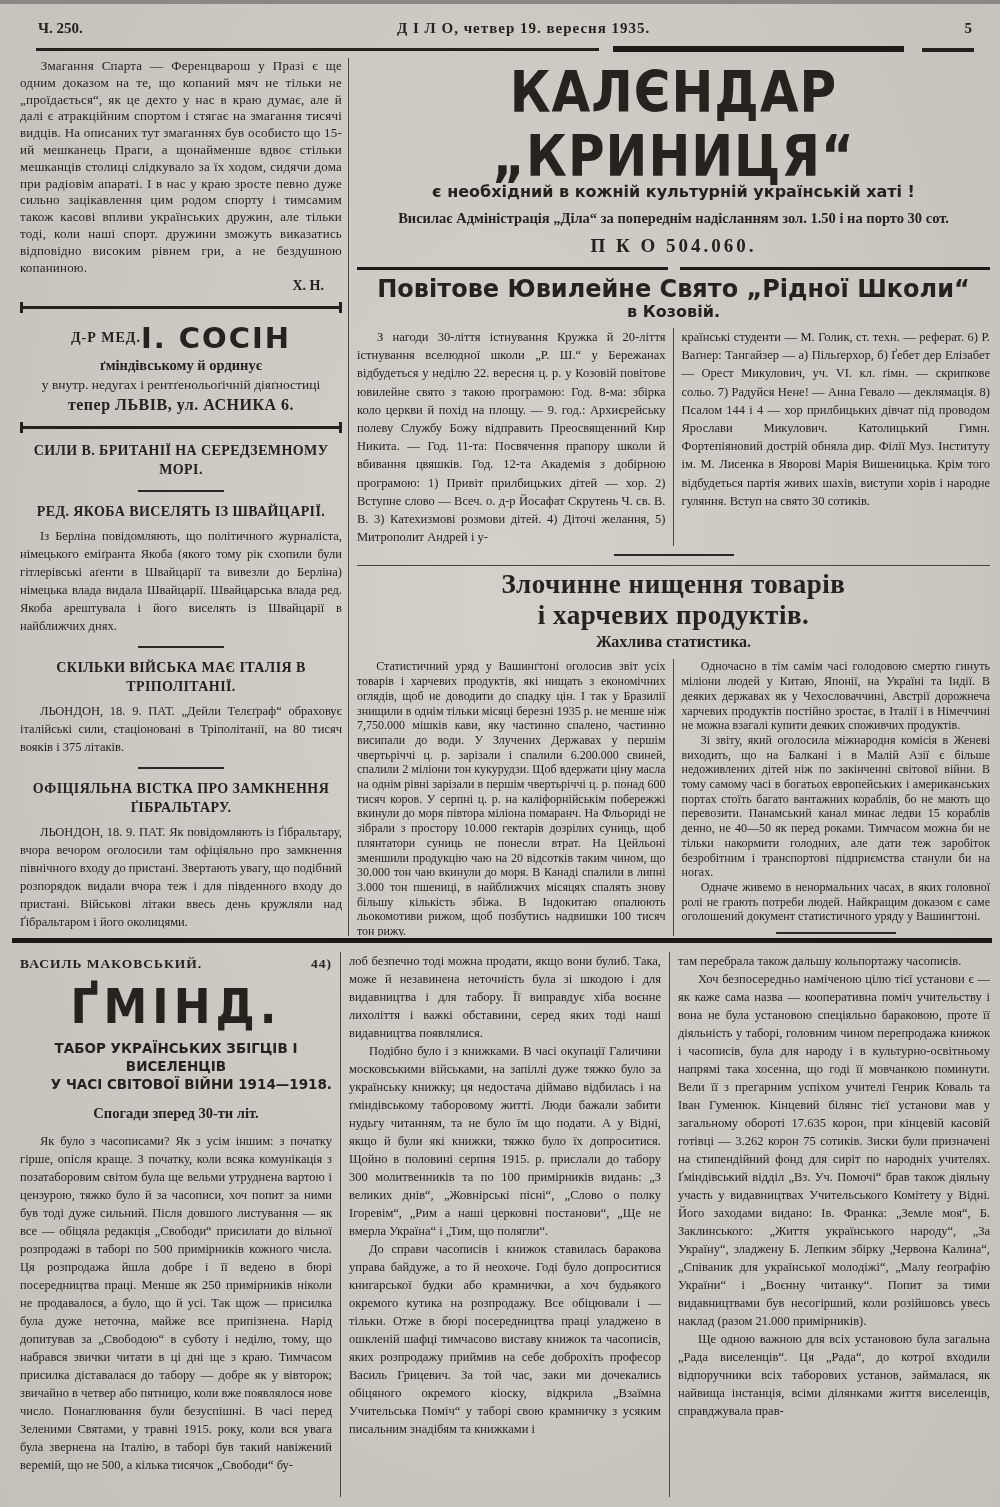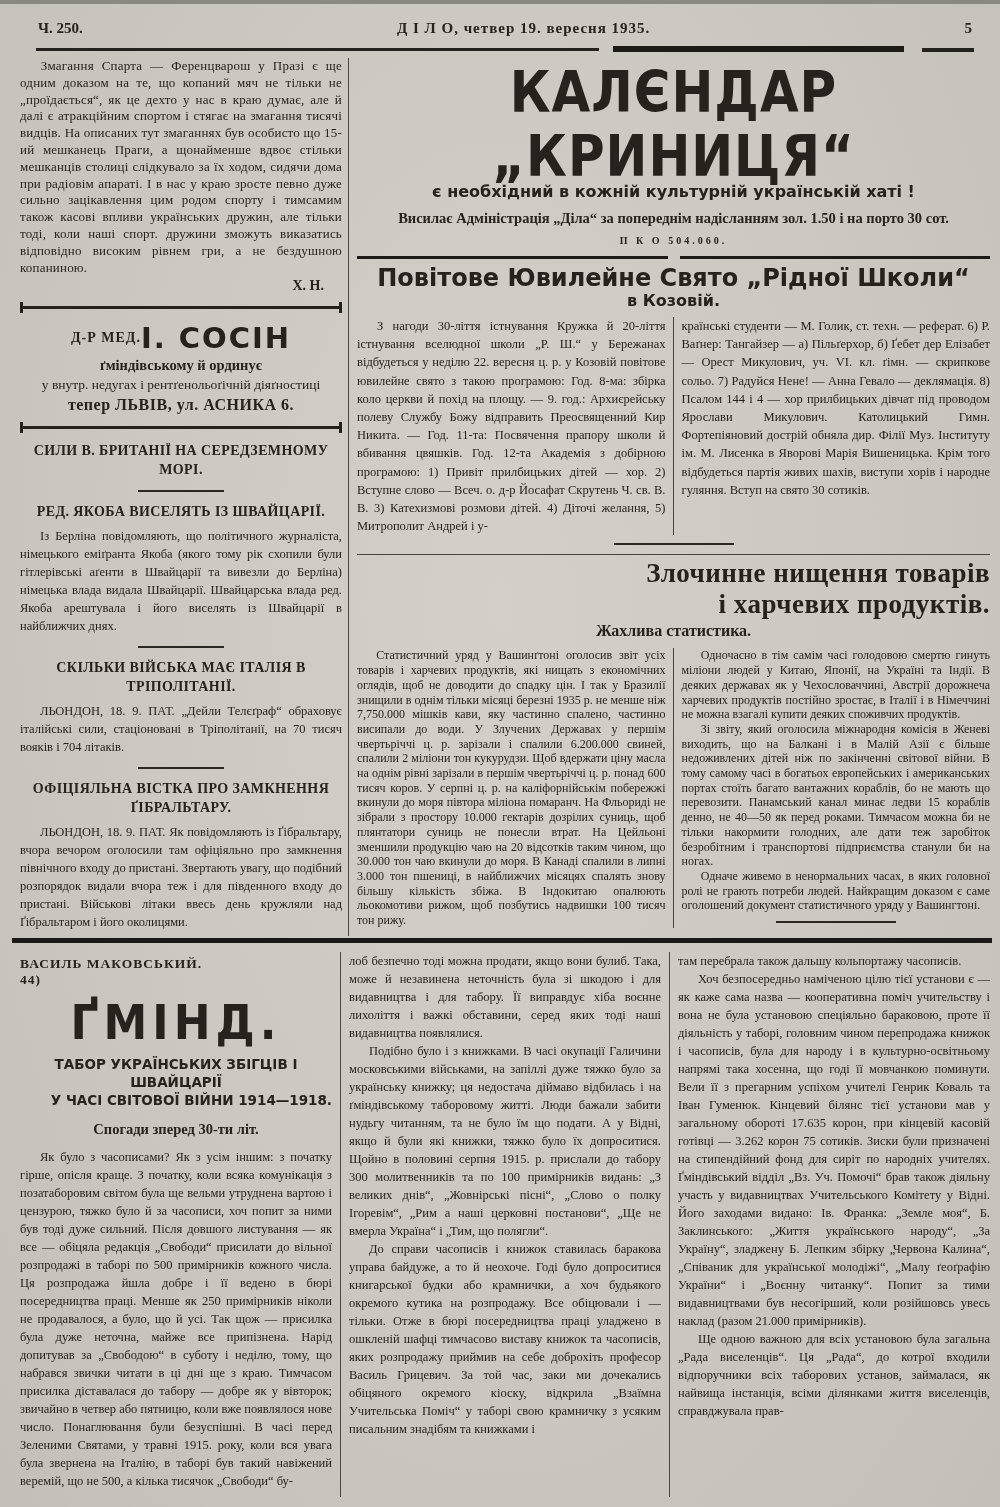--- a/index.html
+++ b/index.html
@@ -45,43 +45,43 @@
   .ad-name{font-family:"DejaVu Sans","Liberation Sans",sans-serif;font-weight:bold;font-size:29px;letter-spacing:2px;}
   .ad-l2{font-weight:bold;font-size:14.5px;margin-top:2px;}
   .ad-l3{font-size:13.5px;margin-top:3px;}
   .ad-l4{font-weight:bold;font-size:16px;letter-spacing:.5px;margin-top:3px;}
   
   .kalendar{text-align:center;padding-top:0;}
   .kal-title{font-family:"DejaVu Sans","Liberation Sans",sans-serif;font-weight:bold;
     font-size:50px;line-height:56px;letter-spacing:1px;transform:scaleY(1.15);transform-origin:top;margin:2px 0 10px;}
   .kal-sub{font-family:"DejaVu Sans",sans-serif;font-weight:bold;font-size:16px;margin:6px 0 2px;}
   .kal-l1{font-weight:bold;font-size:14.5px;margin-top:9px;}
-  .kal-l2{font-weight:bold;font-size:10px;letter-spacing:3px;margin-top:8px;}
+  .kal-l2{font-weight:bold;font-size:19px;letter-spacing:3px;margin-top:8px;}
   .split-rule{display:flex;gap:12px;margin:10px 0 6px;}
   .split-rule div{flex:1;height:3px;background:#1d1b17;}
   
   .pov-title{font-family:"DejaVu Sans","Liberation Sans",sans-serif;font-weight:bold;
     font-size:24px;text-align:center;line-height:26px;margin:6px 0 0;}
   .pov-sub{font-family:"DejaVu Sans",sans-serif;font-weight:bold;font-size:16px;text-align:center;margin:0 0 7px;}
   .twocol{display:flex;}
   .twocol .c1{flex:1;padding-right:7px;}
   .twocol .c2{flex:1;border-left:1px solid #46443c;padding-left:8px;}
   .t-pov{font-size:12.5px;line-height:18.2px;}
   .end-rule{width:120px;height:2px;background:#2a2824;margin:8px auto 0;}
   .thin-rule{height:1px;background:#46443c;margin:9px 0 4px;}
   
-  .zl-title{font-weight:bold;font-size:27px;line-height:29px;text-align:right;margin:2px 0 0;letter-spacing:.5px;}
+  .zl-title{font-weight:bold;font-size:27px;line-height:29px;text-align:center;margin:2px 0 0;letter-spacing:.5px;}
   .zl-sub{font-weight:bold;font-size:16px;text-align:center;margin:3px 0 8px;}
   .t-zloch{font-size:12px;line-height:14.7px;}
   
   .page-rule{position:absolute;top:934px;left:12px;right:8px;height:5px;background:#1b1915;}
   .feuilleton{position:absolute;top:948px;left:20px;right:10px;bottom:14px;display:flex;overflow:hidden;}
   .f-col{flex:1;overflow:hidden;}
   .f-div{width:1px;background:#4a4840;margin:0 8px;}
-  .f-head{display:flex;justify-content:space-between;font-weight:bold;font-size:13.5px;letter-spacing:1px;margin:4px 0 6px;flex-direction:column;}
+  .f-head{display:flex;justify-content:space-between;font-weight:bold;font-size:13.5px;letter-spacing:1px;margin:4px 0 6px;}
   .f-title{font-family:"DejaVu Sans","Liberation Sans",sans-serif;font-weight:bold;font-size:44px;
     text-align:center;letter-spacing:5px;margin:0 0 10px;transform:scaleY(1.1);transform-origin:top;}
   .f-sub{font-family:"DejaVu Sans",sans-serif;font-weight:bold;font-size:13.5px;line-height:18px;text-align:center;margin:10px 0 0;}
   .f-spog{font-weight:bold;font-size:14.5px;text-align:center;margin:12px 0 10px;}
   .t-feuil{font-size:12.5px;line-height:18px;}
   .t-feuil + .t-feuil{margin-top:0;}
 </style>
 </head>
 <body>
 
@@ -122,21 +122,21 @@
 
       <div class="mini-rule"></div>
       <div>
         <div class="h-small">РЕД. ЯКОБА ВИСЕЛЯТЬ ІЗ ШВАЙЦАРІЇ.</div>
         <p class="just ind t-std">Із Берліна повідомляють, що політичного журналіста, німецького еміґранта Якоба (якого тому рік схопили були гітлерівські аґенти в Швайцарії та вивезли до Берліна) німецька влада видала Швайцарії. Швайцарська влада ред. Якоба арештувала і його виселять із Швайцарії в найближчих днях.</p>
       </div>
 
       <div class="mini-rule"></div>
       <div>
         <div class="h-small">СКІЛЬКИ ВІЙСЬКА МАЄ ІТАЛІЯ В ТРІПОЛІТАНІЇ.</div>
-        <p class="just ind t-std">ЛЬОНДОН, 18. 9. ПАТ. „Дейли Телєґраф“ обраховує італійські сили, стаціоновані в Тріполітанії, на 70 тисяч вояків і 704 літаків.</p>
+        <p class="just ind t-std">ЛЬОНДОН, 18. 9. ПАТ. „Дейли Телєґраф“ обраховує італійські сили, стаціоновані в Тріполітанії, на 80 тисяч вояків і 375 літаків.</p>
       </div>
 
       <div class="mini-rule"></div>
       <div>
         <div class="h-small">ОФІЦІЯЛЬНА ВІСТКА ПРО ЗАМКНЕННЯ ҐІБРАЛЬТАРУ.</div>
         <p class="just ind t-std">ЛЬОНДОН, 18. 9. ПАТ. Як повідомляють із Ґібральтару, вчора вечором оголосили там офіціяльно про замкнення північного входу до пристані. Звертають увагу, що подібний розпорядок видали вчора теж і для південного входу до пристані. Військові літаки ввесь день кружляли над Ґібральтаром і його околицями.</p>
       </div>
 
     </div>
 
@@ -189,21 +189,21 @@
 
   <div class="page-rule"></div>
 
   <div class="feuilleton">
     <div class="f-col">
       <div class="f-head">
         <span>ВАСИЛЬ МАКОВСЬКИЙ.</span>
         <span>44)</span>
       </div>
       <div class="f-title">ҐМІНД.</div>
-      <div class="f-sub">ТАБОР УКРАЇНСЬКИХ ЗБІГЦІВ І ШВАЙЦАРІЇ</div>
+      <div class="f-sub">ТАБОР УКРАЇНСЬКИХ ЗБІГЦІВ І ВИСЕЛЕНЦІВ</div>
       <div class="f-sub" style="margin-top:0;text-align:right;">У ЧАСІ СВІТОВОЇ ВІЙНИ 1914—1918.</div>
       <div class="f-spog">Спогади зперед 30-ти літ.</div>
       <p class="just ind t-feuil">Як було з часописами? Як з усім іншим: з початку гірше, опісля краще. З початку, коли всяка комунікація з позатаборовим світом була ще вельми утруднена вартою і цензурою, тяжко було й за часописи, хоч попит за ними був тоді дуже сильний. Після довшого листування — як все — обіцяла редакція „Свободи“ присилати до вільної розпродажі в таборі по 500 примірників кожного числа. Ця розпродажа йшла добре і її ведено в бюрі посередництва праці. Менше як 250 примірників ніколи не продавалося, а було, що й усі. Так щож — присилка була дуже неточна, майже все припізнена. Нарід допитував за „Свободою“ в суботу і неділю, тому, що набрався звички читати в ці дні ще з краю. Тимчасом присилка діставалася до табору — добре як у вівторок; звичайно в четвер або пятницю, коли вже появлялося нове число. Понаглювання були безуспішні. В часі перед Зеленими Святами, у травні 1915. року, коли вся увага була звернена на Італію, в таборі був такий навіжений веремій, що не 500, а кілька тисячок „Свободи“ бу-</p>
     </div>
     <div class="f-div"></div>
     <div class="f-col">
       <p class="just t-feuil">лоб безпечно тоді можна продати, якщо вони булиб. Така, може й незавинена неточність була зі шкодою і для видавництва і для табору. Її виправдує хіба воєнне лихоліття і важкі обставини, серед яких тоді наші видавництва появлялися.</p>
       <p class="just ind t-feuil">Подібно було і з книжками. В часі окупації Галичини московськими військами, на запіллі дуже тяжко було за українську книжку; ця недостача діймаво відбилась і на ґміндівському таборовому житті. Люди бажали забити нудьгу читанням, та не було їм що подати. А у Відні, якщо й були які книжки, тяжко було їх допроситися. Щойно в половині серпня 1915. р. прислали до табору 300 молитвенників та по 100 примірників видань: „З великих днів“, „Жовнірські пісні“, „Слово о полку Ігоревім“, „Рим а наші церковні постанови“, „Ще не вмерла Україна“ і „Тим, що полягли“.</p>
       <p class="just ind t-feuil">До справи часописів і книжок ставилась баракова управа байдуже, а то й неохоче. Годі було допроситися книгарської будки або крамнички, а хоч будьякого окремого кутика на розпродажу. Все обіцювали і — тільки. Отже в бюрі посередництва праці уладжено в ошкленій шафці тимчасово виставу книжок та часописів, яких розпродажу приймив на себе доброхіть професор Василь Грицевич. За той час, заки ми дочекались обіцяного окремого кіоску, відкрила „Взаїмна Учительська Поміч“ у таборі свою крамничку з усяким писальним знадібям та книжками і</p>
     </div>

